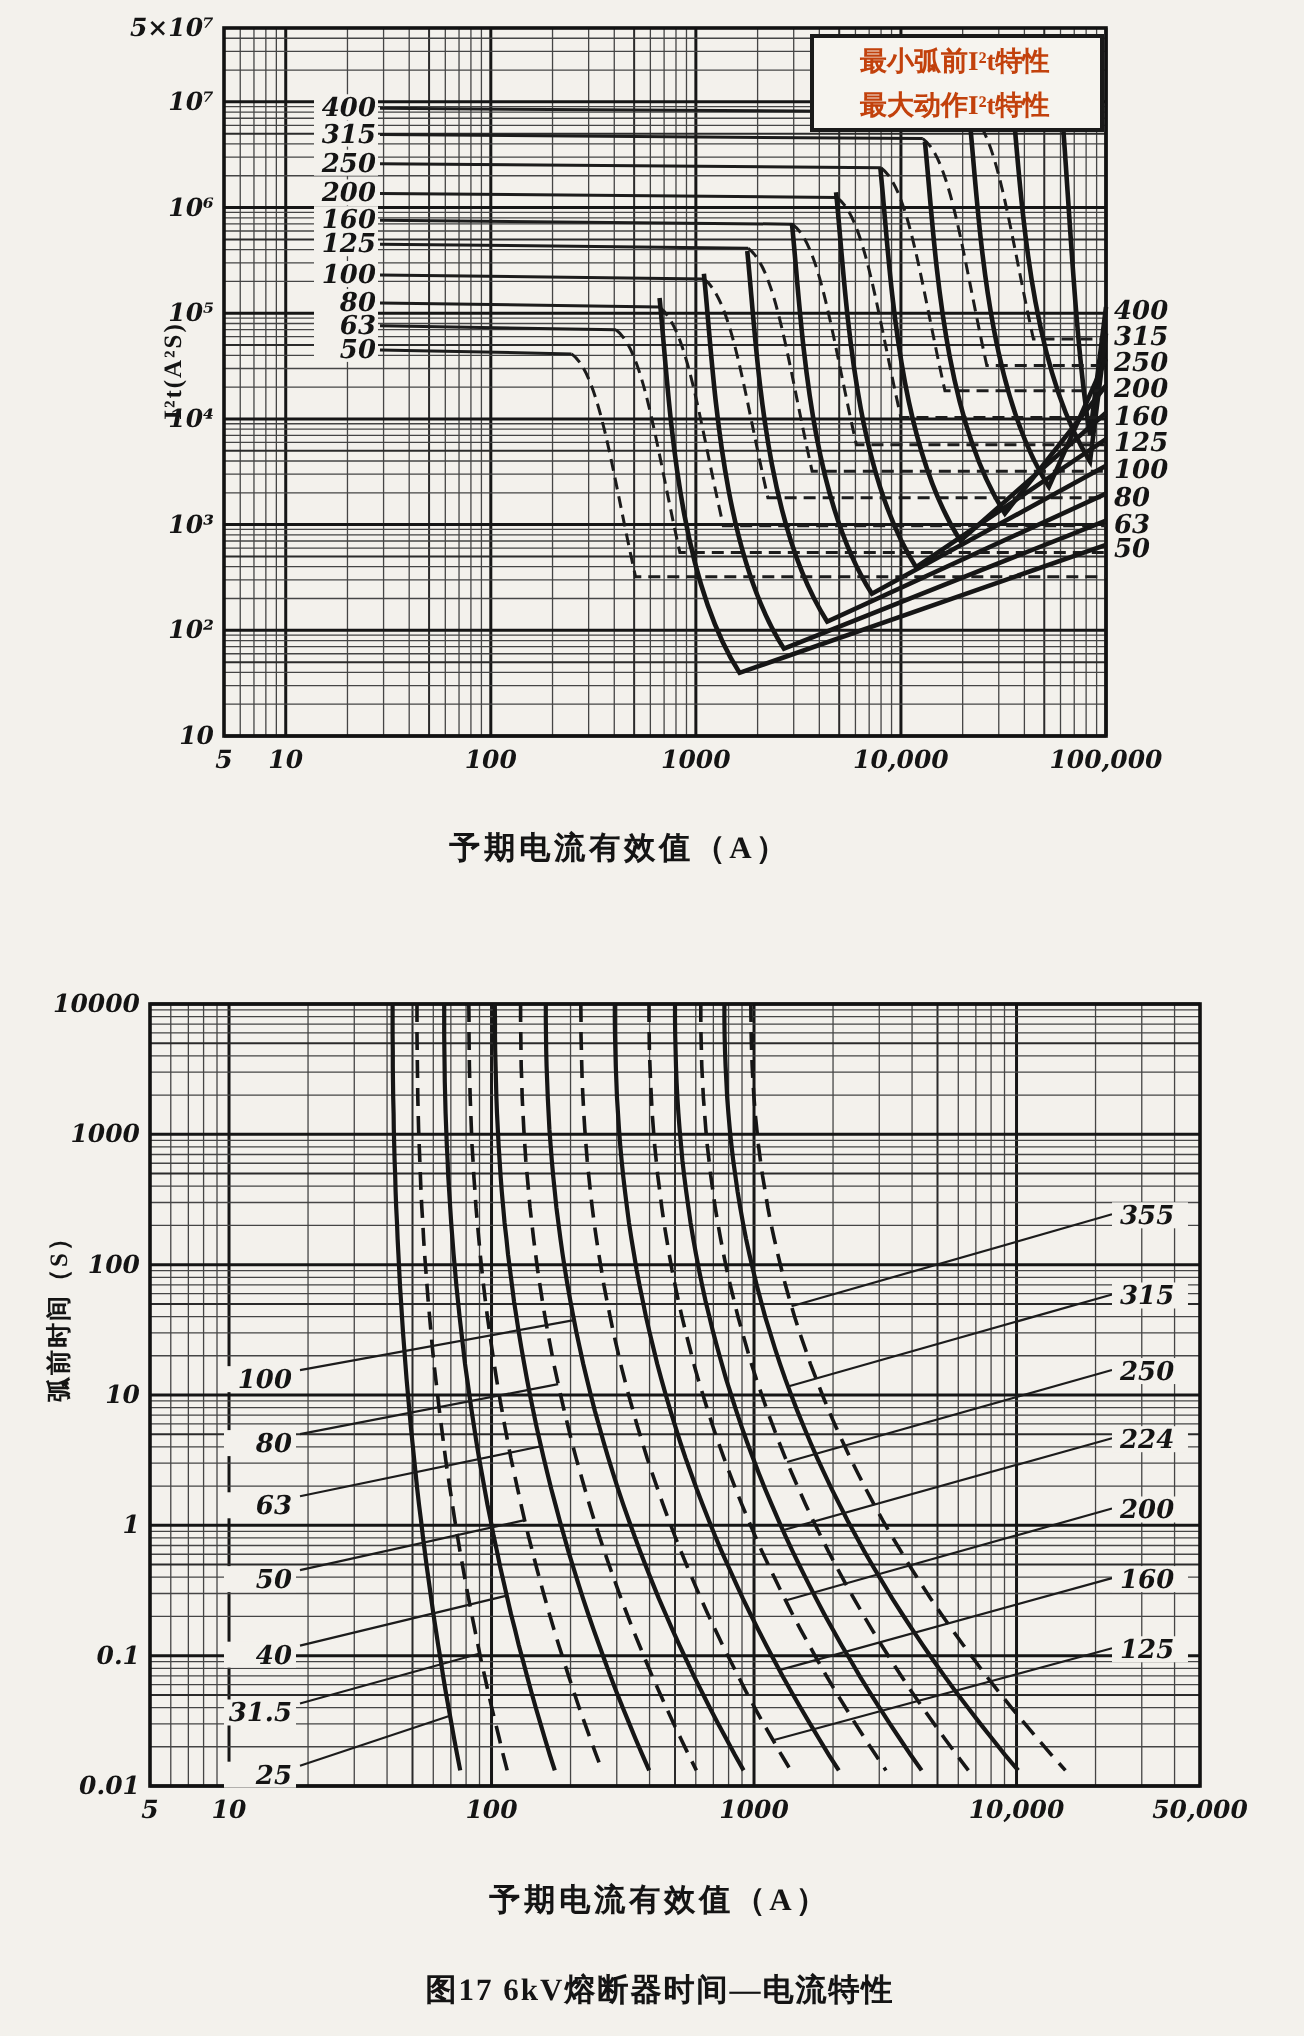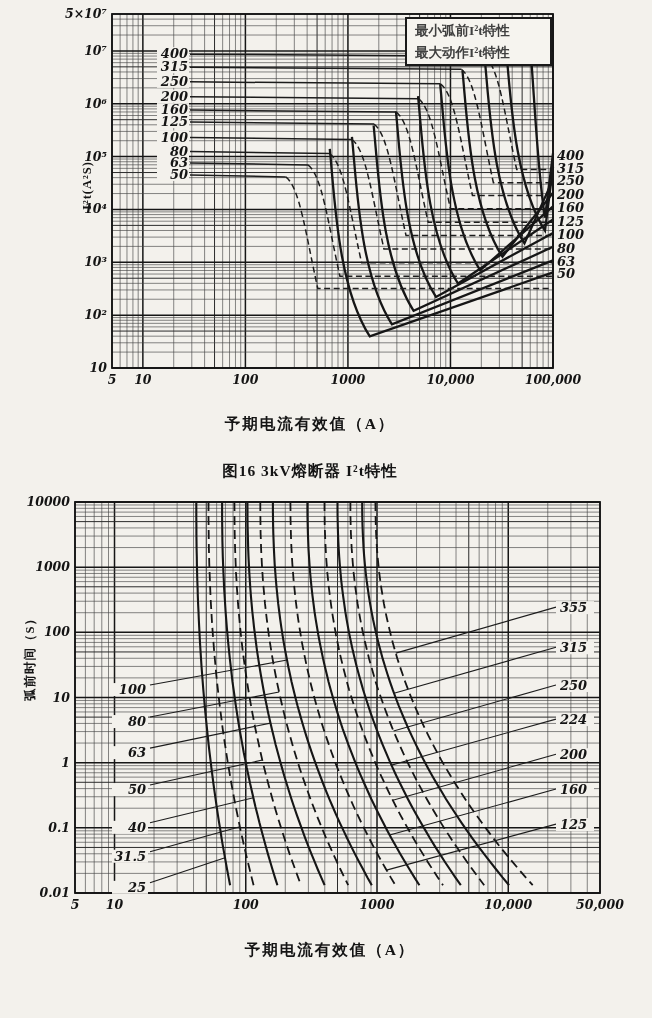--- a/index.html
+++ b/index.html
@@ -7,22 +7,22 @@
   .page{position:relative;width:652px;height:1018px;background:#f3f1ec;overflow:hidden;color:#1a1a1a;}
   svg.plot{position:absolute;left:0;top:0;width:652px;height:1018px;}
   .lbl{position:absolute;font-weight:700;color:#141414;}
   .xlab{font-size:15.5px;letter-spacing:2px;text-align:center;font-family:Liberation Serif, serif;}
   .cap{font-size:15.5px;letter-spacing:1px;text-align:center;}
   .vlab{font-size:12.5px;letter-spacing:1px;white-space:nowrap;transform:rotate(-90deg);text-align:center;}
   .legendbox{
     position:absolute;left:405px;top:17px;width:147px;height:49px;
     border:2px solid #1a1a1a;background:#f6f4ef;
     display:flex;flex-direction:column;justify-content:center;
-    padding-left:8px;box-sizing:border-box;gap:2px;
-    font-weight:700;font-size:13.5px;line-height:1.45;color:#404040;
+    padding-left:23px;box-sizing:border-box;gap:2px;
+    font-weight:700;font-size:13.5px;line-height:1.45;color:#c2410c;
   }
 </style>
 </head>
 <body>
 
 <div class="page">
 
   <svg class="plot" id="plot-svg">
       <g>
         <line x1="112" y1="14" x2="112" y2="368" stroke="#2b2b2b" stroke-width="1"></line>
@@ -384,18 +384,18 @@
       </g>
     </svg>
 
   <div class="legendbox">
     <div>最小弧前I²t特性</div>
     <div>最大动作I²t特性</div>
   </div>
 
   <div class="lbl vlab" style="left:48px;top:178px;width:78px;">I²t(A²S)</div>
   <div class="lbl xlab" style="left:180px;top:414px;width:260px;">予期电流有效值（A）</div>
-  <div class="lbl cap" style="left:165px;top:461px;width:290px;">图16  3kV熔断器 I²t特性</div>
 
   <div class="lbl vlab" style="left:-20px;top:648px;width:100px;">弧前时间（S）</div>
   <div class="lbl xlab" style="left:200px;top:940px;width:260px;">予期电流有效值（A）</div>
+  <div class="lbl cap" style="left:155px;top:985px;width:350px;">图17  6kV熔断器时间—电流特性</div>
 
 </div>
 
 </body></html>

